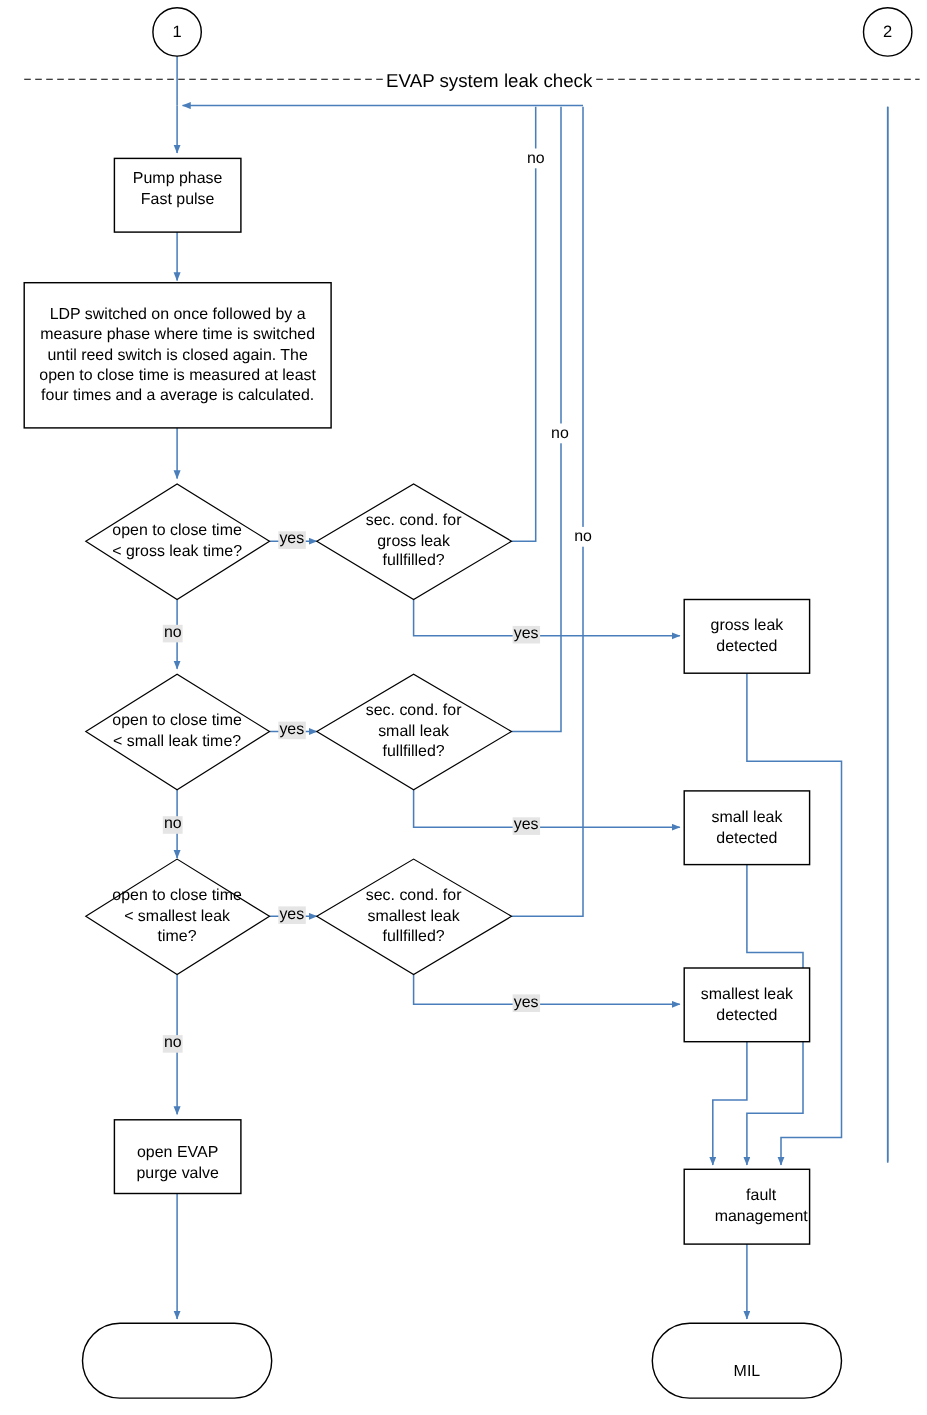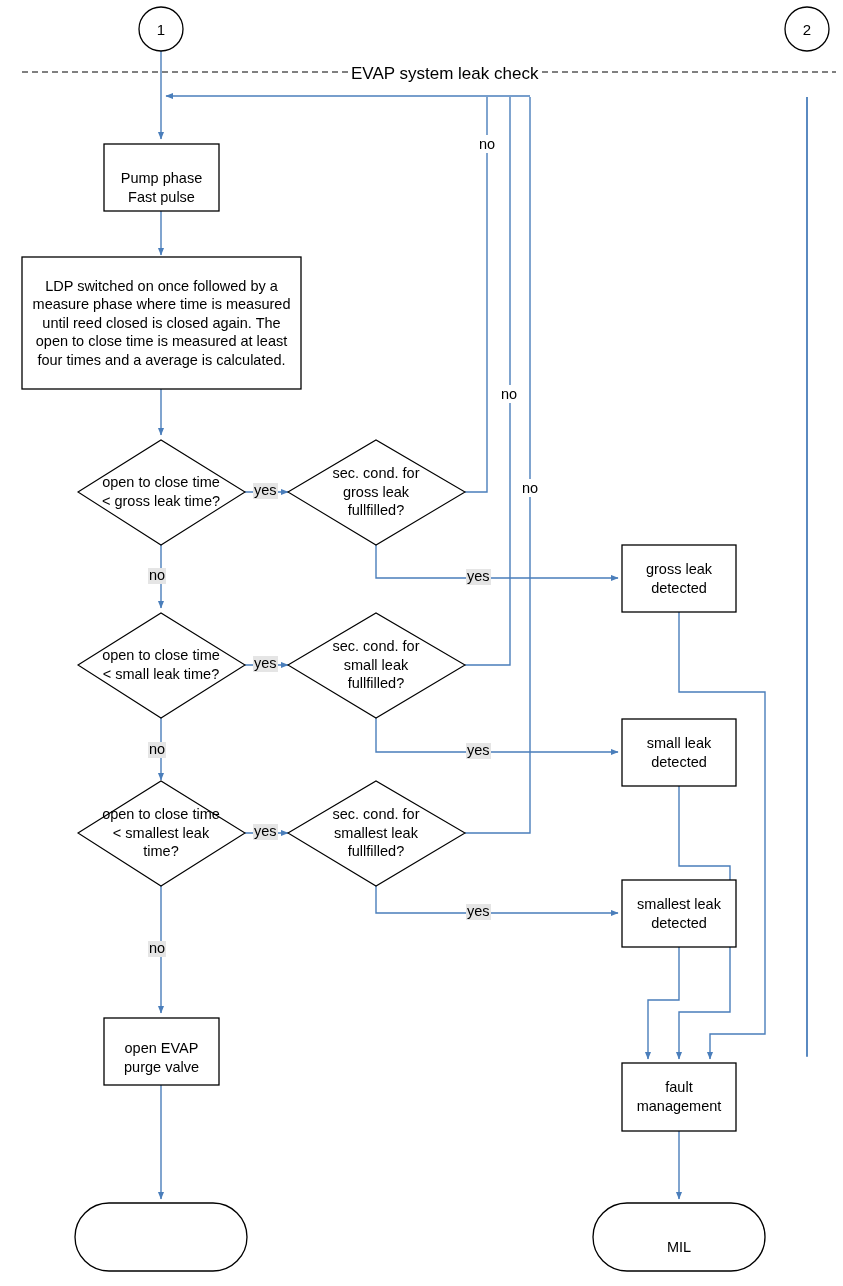--- a/index.html
+++ b/index.html
@@ -163,24 +163,24 @@
 
     <rect x="75" y="1203" width="172" height="68" rx="34" ry="34" fill="#ffffff" stroke="#000000" stroke-width="1.3"></rect>
     <rect x="593" y="1203" width="172" height="68" rx="34" ry="34" fill="#ffffff" stroke="#000000" stroke-width="1.3"></rect>
   </svg>
 
   <div class="conn-label" style="left:139px; top:7px; width:44px; height:44px;">1</div>
   <div class="conn-label" style="left:785px; top:7px; width:44px; height:44px;">2</div>
 
   <div class="lane-label" style="left:349px; top:64px;">EVAP system leak check</div>
 
-  <div class="node-label" style="left:104px; top:160px; width:115px; height:55px;">Pump phase
+  <div class="node-label" style="left:104px; top:144px; width:115px; height:55px;">Pump phase
 Fast pulse</div>
 
-  <div class="node-label" style="left:26px; top:259px; width:271px; height:128px;">LDP switched on once followed by a measure phase where time is measured until reed closed is closed again. The open to close time is measured at least four times and a average is calculated.</div>
+  <div class="node-label" style="left:26px; top:259px; width:271px; height:128px;">LDP switched on once followed by a measure phase where time is switched until reed switch is closed again. The open to close time is measured at least four times and a average is calculated.</div>
 
   <div class="node-label" style="left:86px; top:458px; width:150px; height:68px;">open to close time
 &lt; gross leak time?</div>
 
   <div class="node-label" style="left:303px; top:456px; width:146px; height:72px;">sec. cond. for
 gross leak
 fullfilled?</div>
 
   <div class="node-label" style="left:86px; top:631px; width:150px; height:68px;">open to close time
 &lt; small leak time?</div>
@@ -199,21 +199,21 @@
 
   <div class="node-label" style="left:622px; top:545px; width:114px; height:67px;">gross leak
 detected</div>
 
   <div class="node-label" style="left:622px; top:719px; width:114px; height:67px;">small leak
 detected</div>
 
   <div class="node-label" style="left:622px; top:880px; width:114px; height:67px;">smallest leak
 detected</div>
 
-  <div class="node-label" style="left:618px; top:1063px; width:122px; height:68px;">fault
+  <div class="node-label" style="left:631px; top:1063px; width:122px; height:68px;">fault
 management</div>
 
   <div class="node-label" style="left:104px; top:1018px; width:115px; height:80px;">open EVAP
 purge valve</div>
 
 
   <div class="node-label" style="left:593px; top:1203px; width:172px; height:88px;">MIL</div>
 
   <div class="edge-label" style="left:253px; top:483px;">yes</div>
   <div class="edge-label" style="left:148px; top:568px;">no</div>

